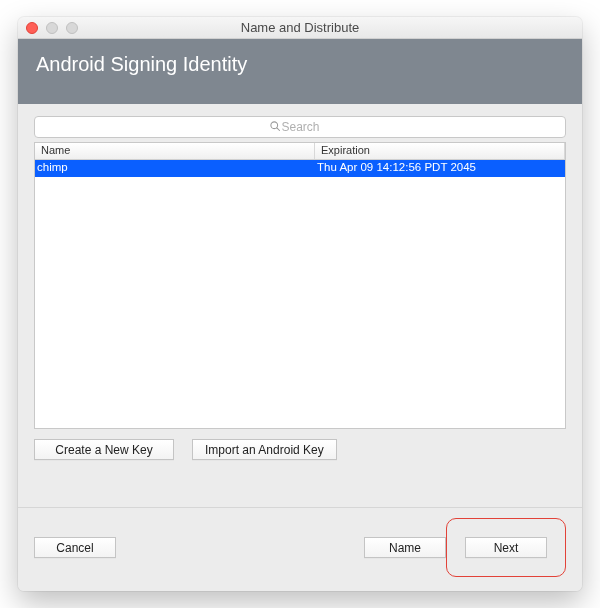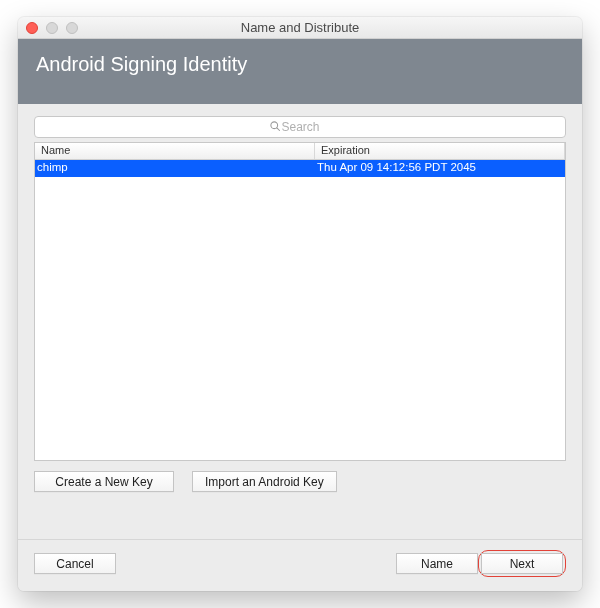--- a/index.html
+++ b/index.html
@@ -146,21 +146,21 @@
       padding: 10px 16px 14px 16px;
       display: flex;
       align-items: center;
       margin-top: 37px;
     }
     .footer .spacer { flex: 1; }
     .footer .btn { min-width: 82px; }
     .highlight-ring {
       border: 1.5px solid #e24238;
       border-radius: 10px;
-      padding: 2px;
+      padding: 18px;
       display: inline-flex;
     }
     .highlight-ring .btn { margin: 0; }
     svg.mag { width: 12px; height: 12px; }
   </style>
 </head>
 <body>
 
 <div class="window">
   <div class="titlebar">

